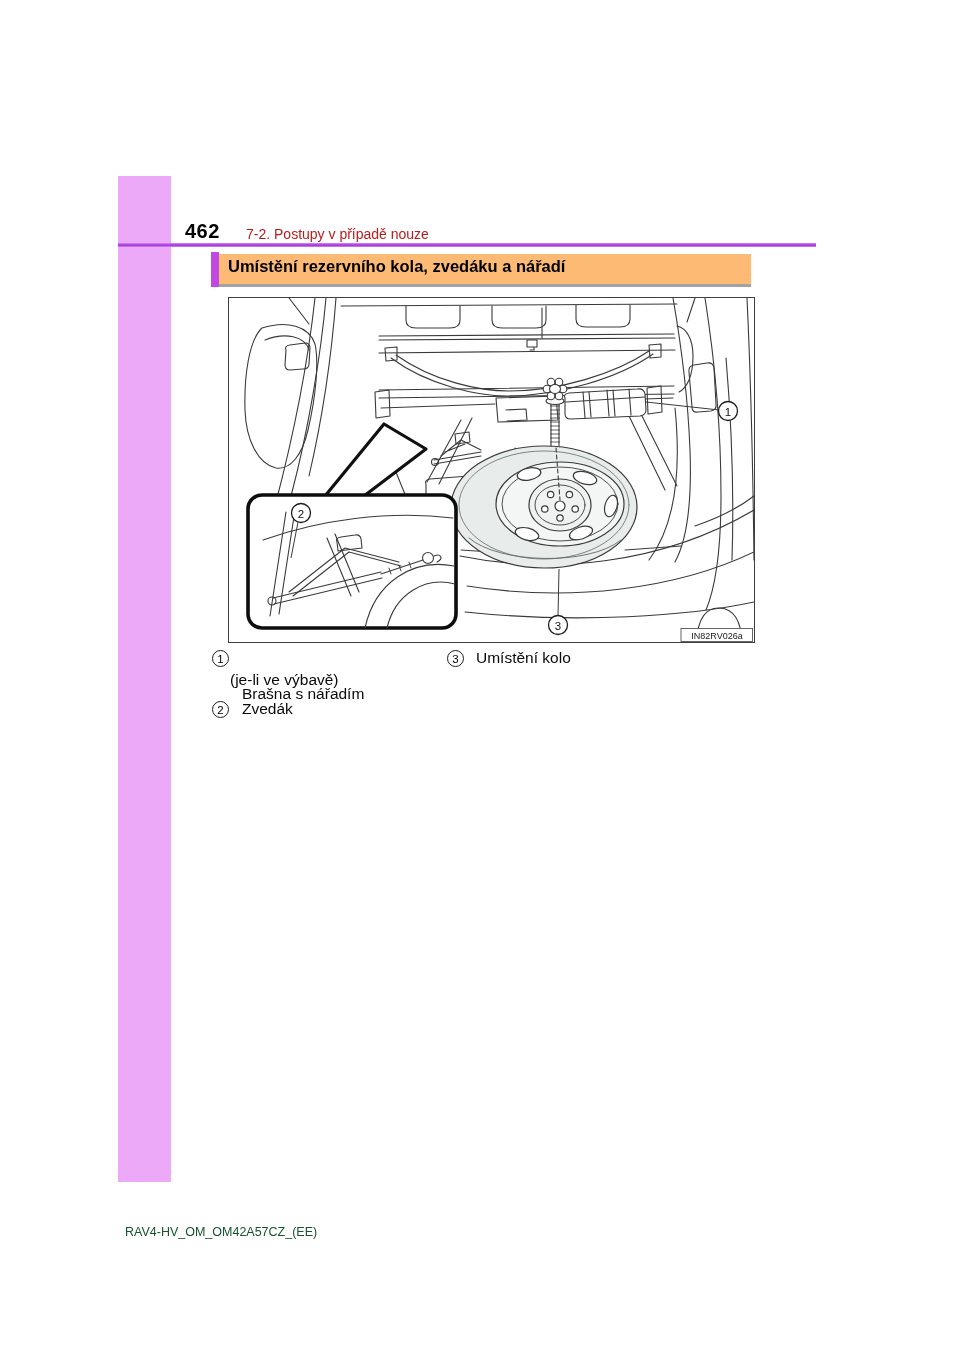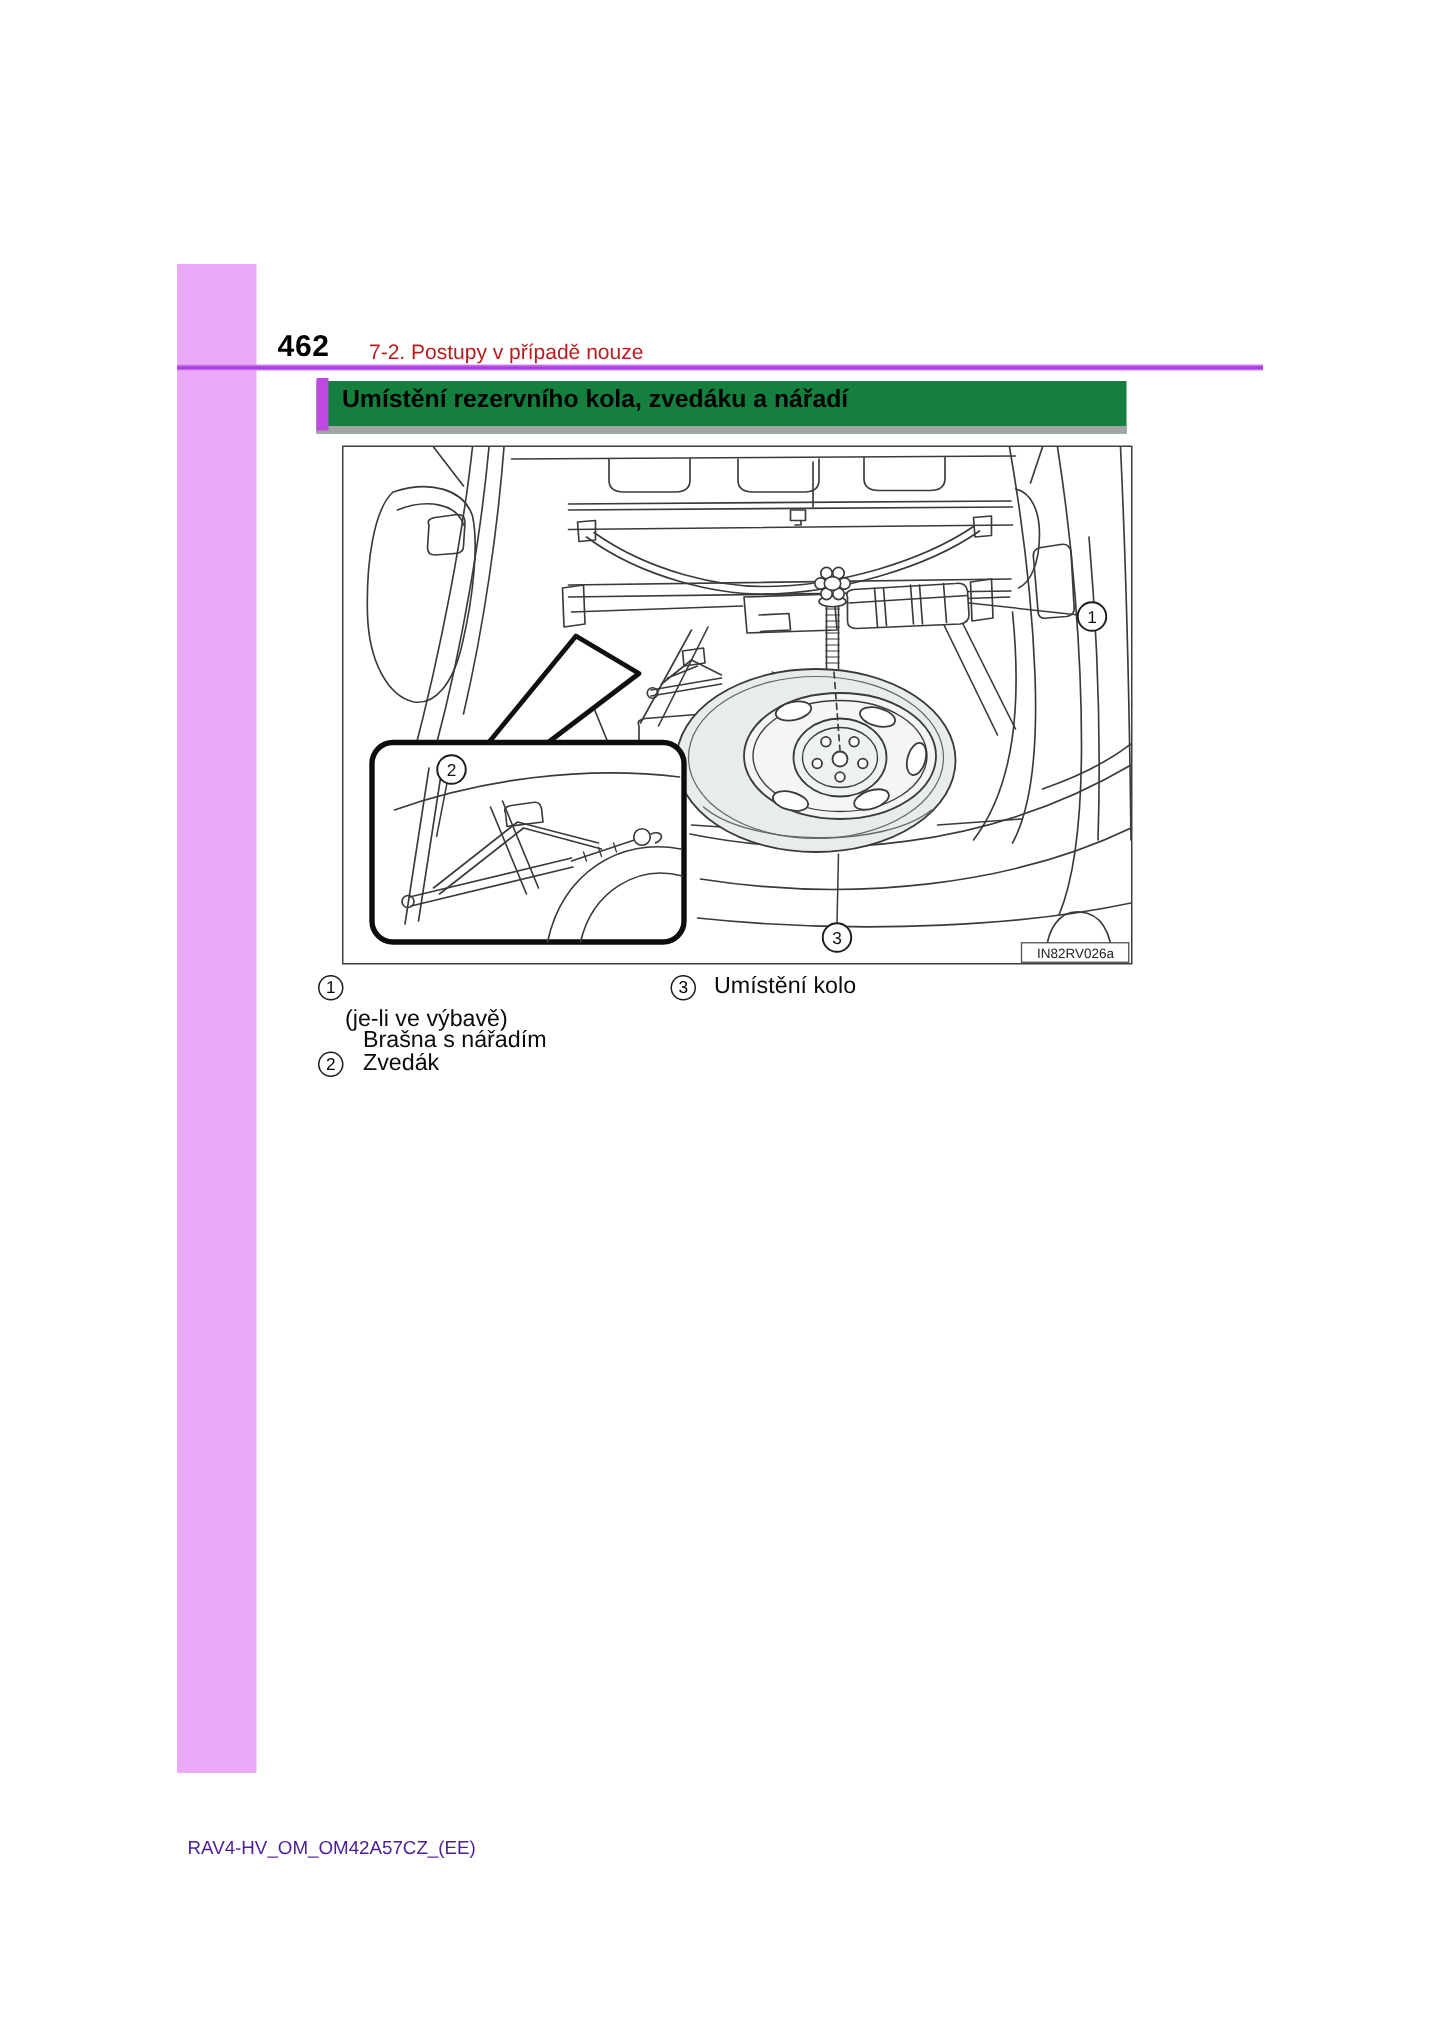--- a/index.html
+++ b/index.html
@@ -1,32 +1,32 @@
 <!DOCTYPE html>
 <html><head>
 <meta charset="utf-8">
 <style>
   html,body{margin:0;padding:0;background:#fff;}
   .page{position:relative;width:816px;height:1358px;background:#fff;overflow:hidden;
-        font-family:"Liberation Sans", sans-serif;color:#000;padding-left:40px;}
+        font-family:"Liberation Sans", sans-serif;color:#000;}
   .sidebar{position:absolute;left:118px;top:176px;width:53px;height:1006px;background:#eca9f7;}
   .page-number{position:absolute;left:185px;top:220px;font-size:20px;font-weight:bold;letter-spacing:0.5px;}
   .section-header{position:absolute;left:246px;top:226px;font-size:14px;color:#b91c1c;}
   .header-rule{position:absolute;left:118px;top:243px;width:724px;height:4px;
         background:linear-gradient(#d98cf2,#a93ee0 45%,#a93ee0 65%,#d98cf2);}
-  .title-bar{position:absolute;left:211px;top:254px;width:540px;height:30px;background:#15803d;
-        border-bottom:5px solid #a3a3a3;}
+  .title-bar{position:absolute;left:211px;top:254px;width:540px;height:30px;background:#fdba74;
+        border-bottom:3px solid #a3a3a3;}
   .title-accent{position:absolute;left:0;top:-2px;width:8px;height:35px;background:#c149e2;}
   .title-text{position:absolute;left:17px;top:3px;font-size:16.5px;font-weight:bold;white-space:nowrap;}
   .figure-box{position:absolute;left:228px;top:297px;width:525px;height:344px;border:1px solid #3f3f3f;background:#fff;}
   .legend{position:absolute;left:0;top:0;}
   .callout{position:absolute;width:17px;height:17px;border:1.6px solid #1c1c1c;border-radius:50%;
         font-size:11.5px;line-height:17px;text-align:center;background:#fff;box-sizing:border-box;}
   .legend-text{position:absolute;font-size:15.5px;white-space:nowrap;color:#0a0a0a;}
-  .footer-code{position:absolute;left:125px;top:1225px;font-size:12.5px;color:#4c1d95;}
+  .footer-code{position:absolute;left:125px;top:1225px;font-size:12.5px;color:#14532d;}
   .watermark{position:absolute;right:14px;top:1322px;font-size:27px;color:#909090;letter-spacing:0.5px;}
   svg text{font-family:"Liberation Sans", sans-serif;}
 </style>
 </head>
 <body>
 
 <div class="page">
 
   <div class="sidebar"></div>
 

